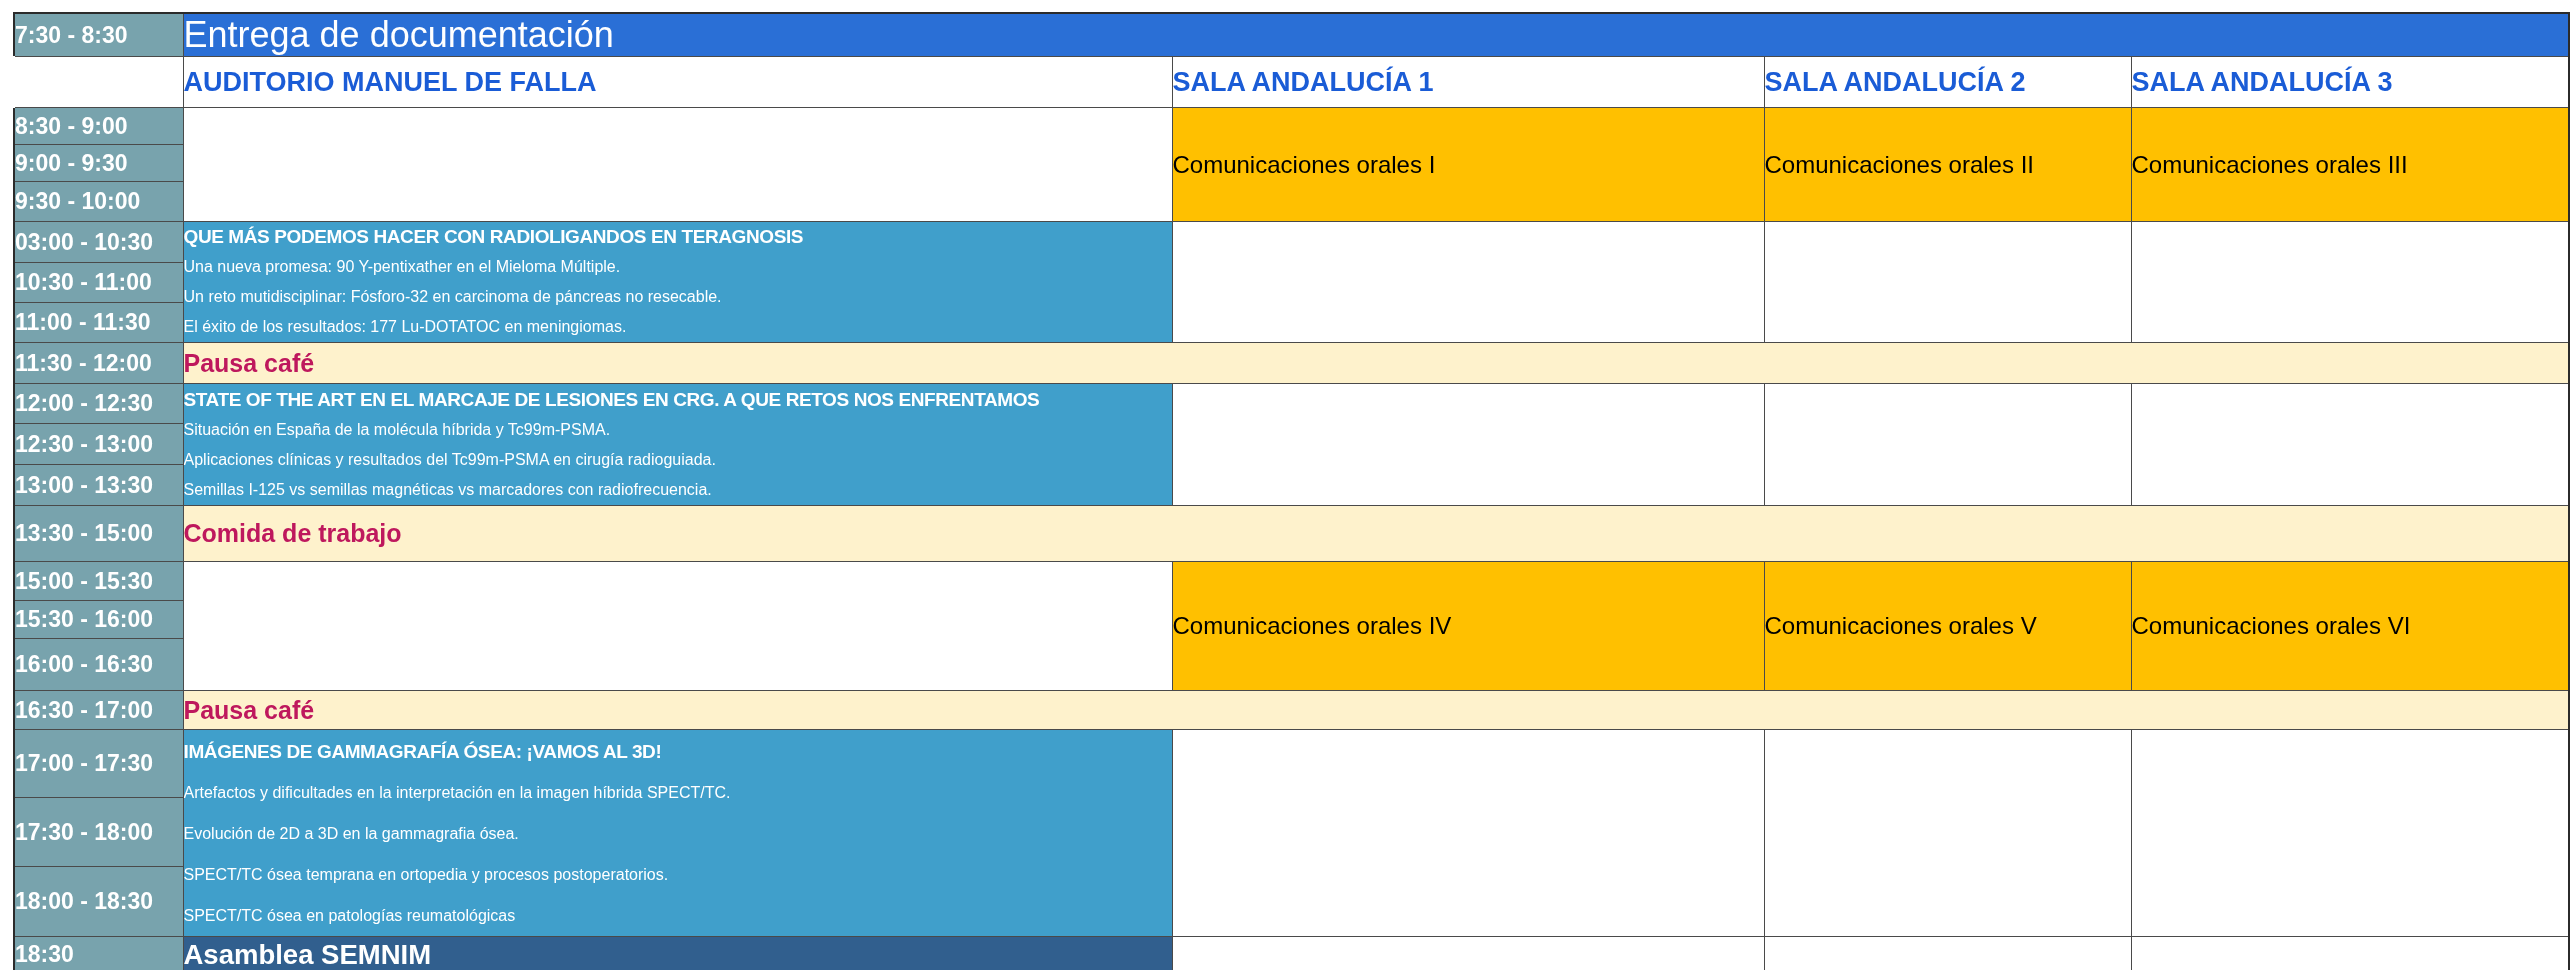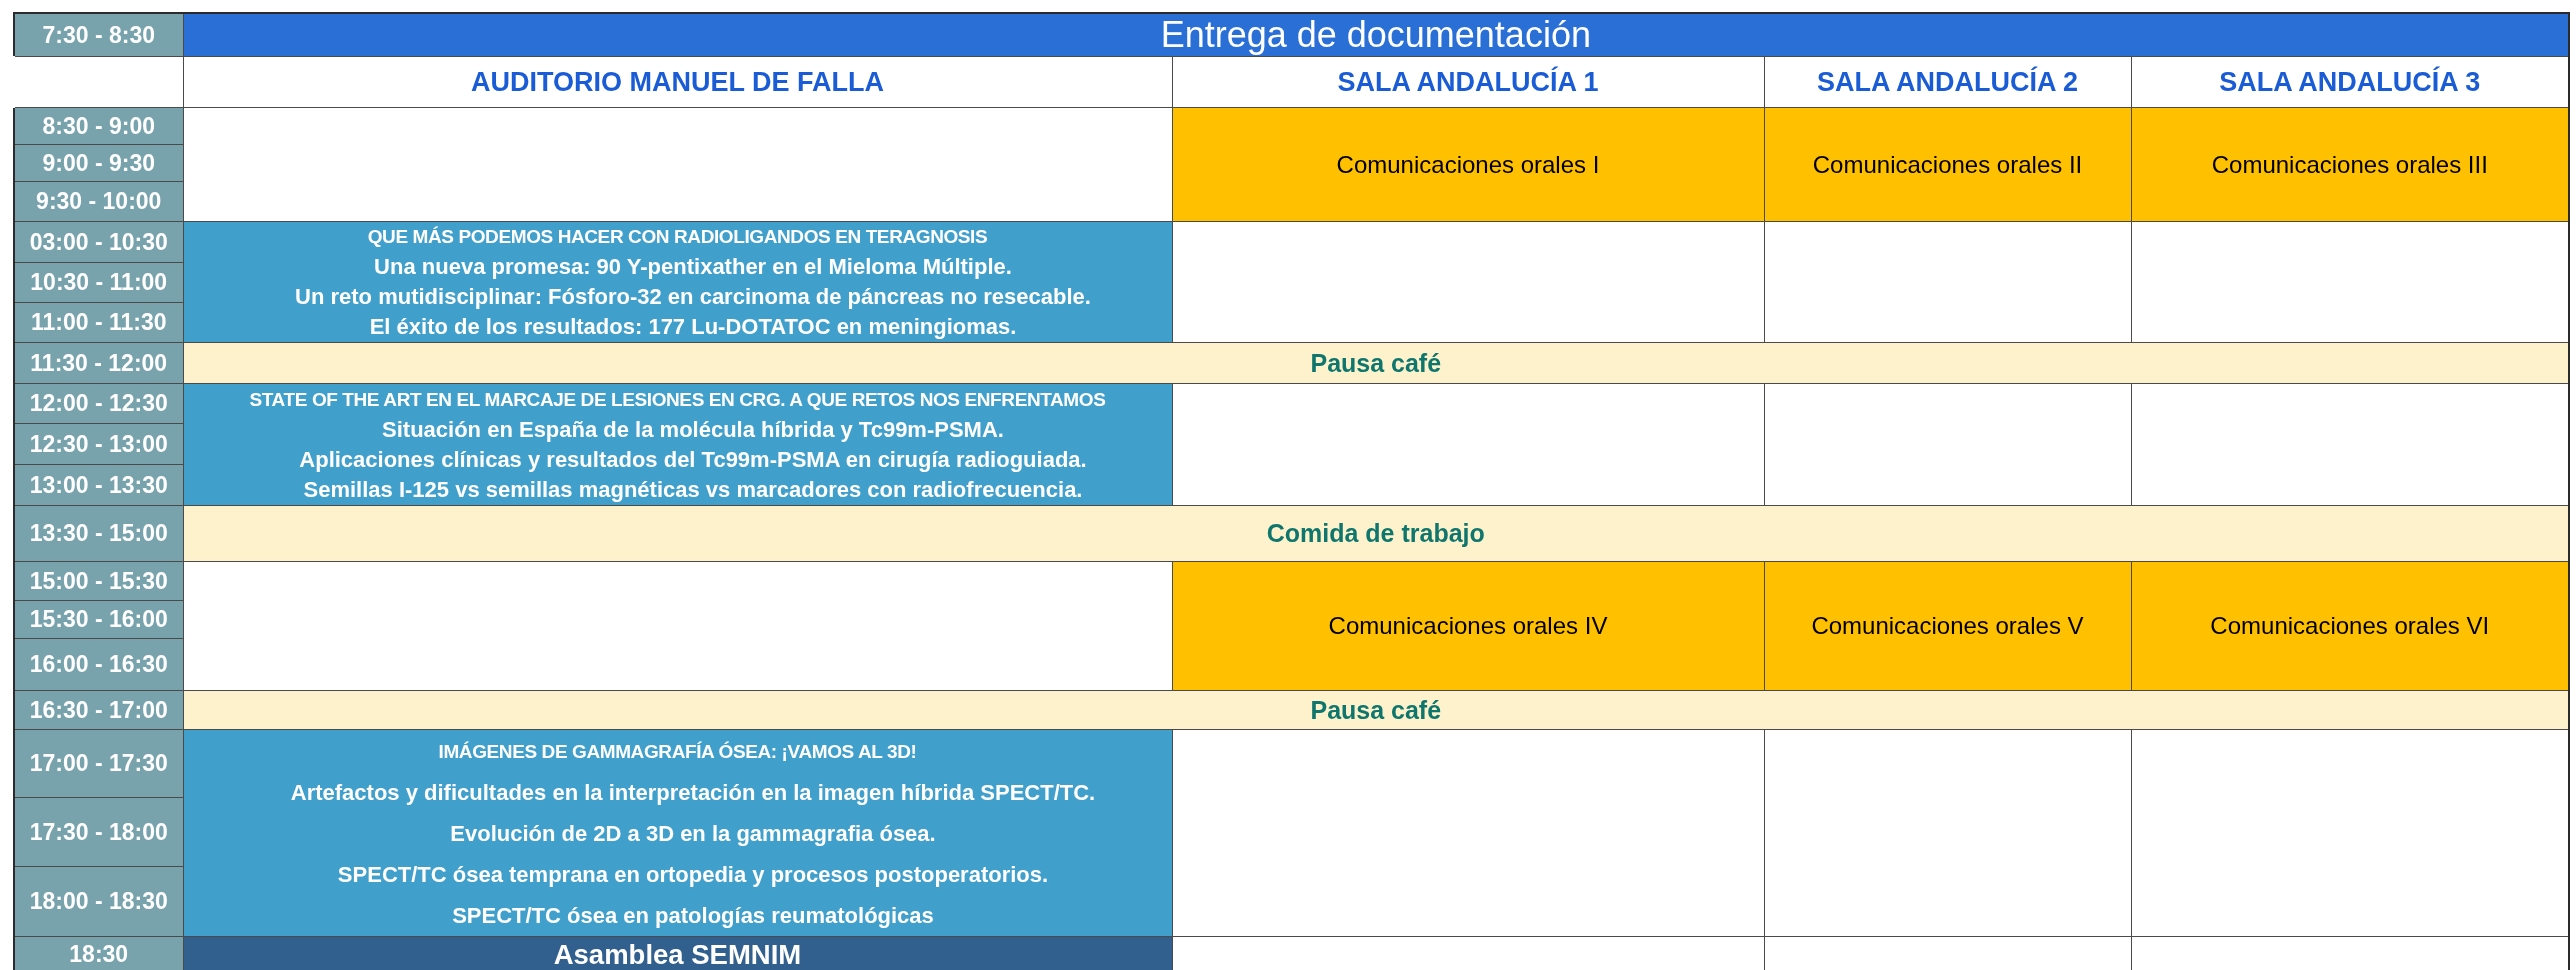--- a/index.html
+++ b/index.html
@@ -2,41 +2,41 @@
 <html style="font-size:13.7px"><head>
 <meta charset="utf-8">
 <style>
   html,body{margin:0;padding:0;background:#ffffff;}
   body{width:2576px;height:970px;position:relative;font-family:"Liberation Sans",sans-serif;}
   table.schedule{
     position:absolute;left:13px;top:12px;width:2555px;
     border-collapse:collapse;table-layout:fixed;
     border:2.6px solid #2b2b2b;
   }
-  td{border:1.7px solid #4a4a4a;padding:0;text-align:center;vertical-align:middle;overflow:hidden;margin-top:29px;}
+  td{border:1.7px solid #4a4a4a;padding:0;text-align:left;vertical-align:middle;overflow:hidden;margin-top:29px;}
   
   td.t{background:#78A3AD;color:#ffffff;font-weight:bold;font-size:23px;}
   
   td.sp{background:#ffffff;border-left:2.6px solid #ffffff;}
   
   td.entrega{background:#2A6FD6;color:#ffffff;font-size:36px;font-weight:400;}
   
   td.hdr{background:#ffffff;color:#1A5CD6;font-weight:bold;font-size:27px;}
   
   td.y{background:#FFC000;color:#000000;font-weight:normal;font-size:24px;}
   
   td.w{background:#ffffff;}
   
   td.b{background:#409FCB;color:#ffffff;}
   td.b .bt{font-weight:bold;font-size:19px;letter-spacing:-0.4px;white-space:nowrap;}
-  td.b .bl{font-weight:700;font-size:22px;white-space:nowrap;padding-left:31px;}
+  td.b .bl{font-weight:400;font-size:16px;white-space:nowrap;}
   td.b.tight .bt,td.b.tight .bl{line-height:30px;}
   td.b.loose .bt,td.b.loose .bl{line-height:41px;}
   
-  td.cream{background:#FEF2CC;color:#0f766e;font-weight:bold;font-size:25px;}
+  td.cream{background:#FEF2CC;color:#be185d;font-weight:bold;font-size:25px;}
   
   td.asam{background:#315F8E;color:#ffffff;font-weight:bold;font-size:27.5px;}
 </style>
 </head>
 <body>
 
 <table class="schedule">
   <colgroup>
     <col style="width:169px">
       <col style="width:989px">

